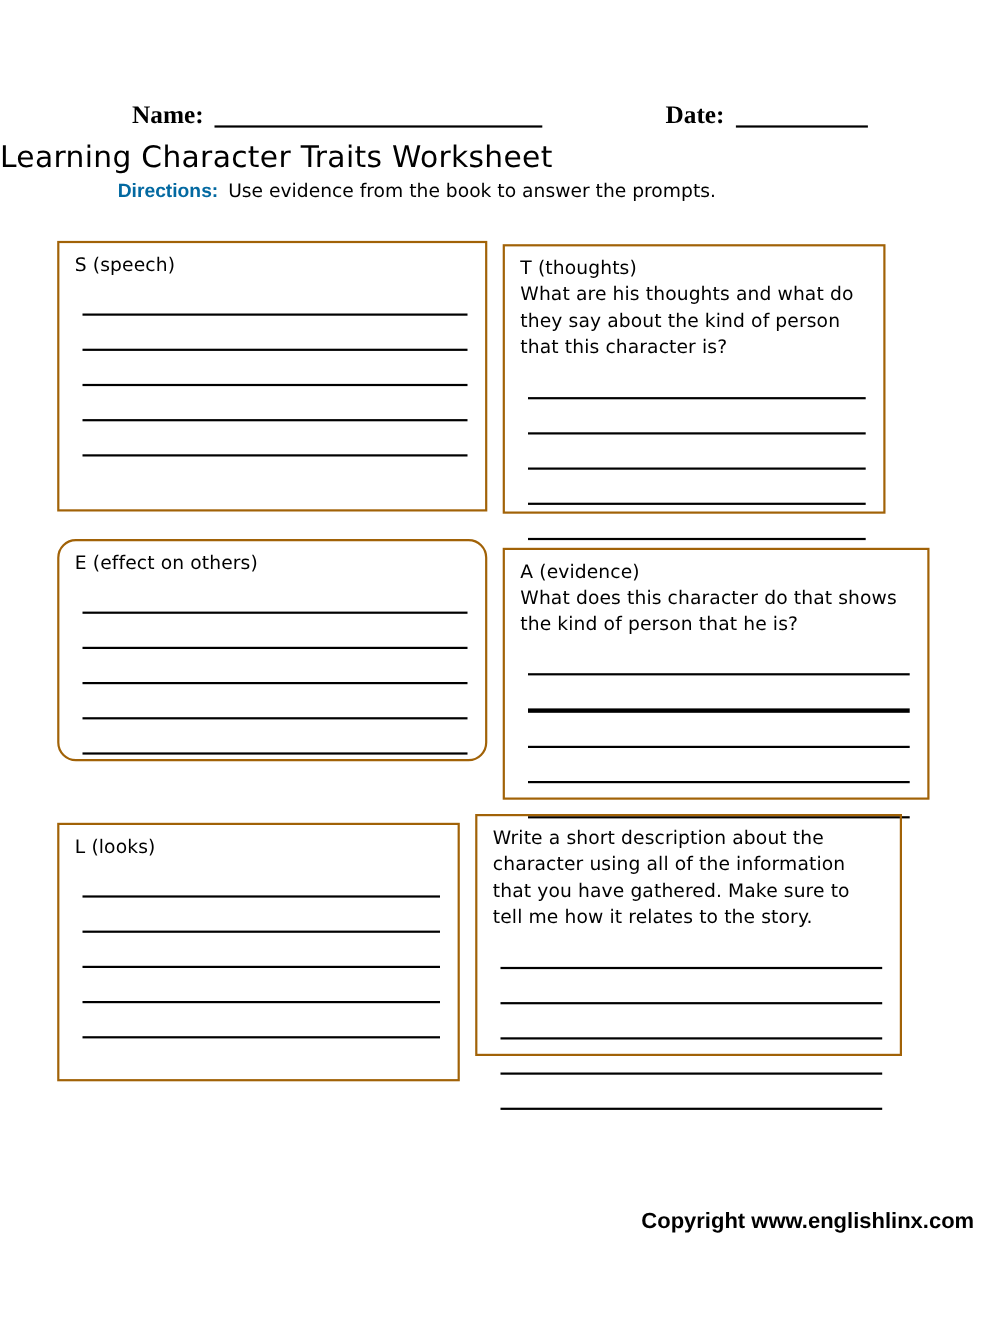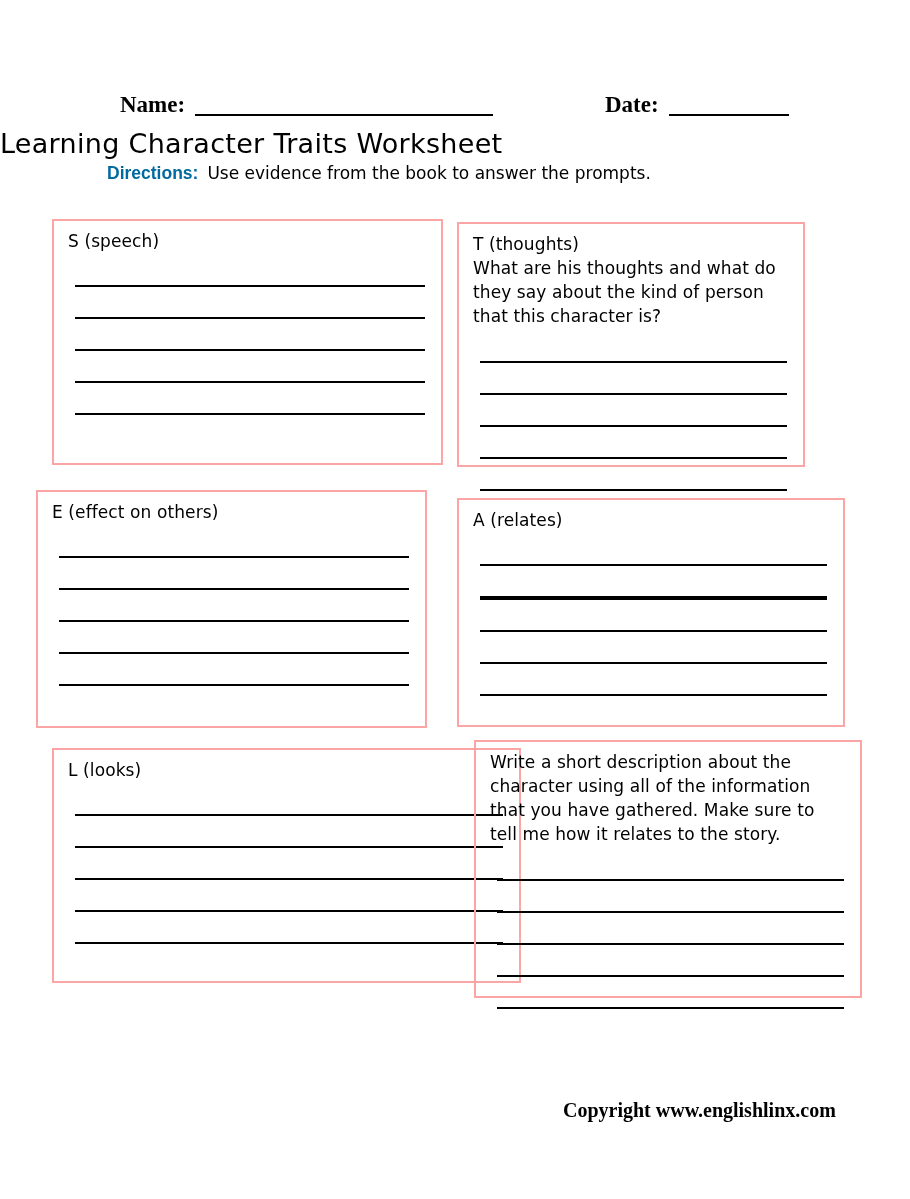--- a/index.html
+++ b/index.html
@@ -54,48 +54,48 @@
     font-family: "Liberation Sans", sans-serif;
     font-weight: bold;
     font-size: 17.5px;
     color: #0369a1;
   }
   .directions-text { font-size: 17px; }
 
   
   .wbox {
     position: absolute;
-    border: 2px solid #fca5a5;
+    border: 2px solid #a16207;
     box-sizing: border-box;
     padding: 8px 14px 2px 14px;
   }
   #box-speech   { left: 52px;  top: 219px; width: 391px; height: 246px; }
   #box-thoughts { left: 457px; top: 222px; width: 348px; height: 245px; }
-  #box-effect   { left: 36px;  top: 490px; width: 391px; height: 238px; }
+  #box-effect   { left: 52px;  top: 490px; width: 391px; height: 202px; border-radius: 17px; }
   #box-actions  { left: 457px; top: 498px; width: 388px; height: 229px; }
-  #box-looks    { left: 52px;  top: 748px; width: 469px; height: 235px; }
-  #box-summary  { left: 474px; top: 740px; width: 388px; height: 258px; }
+  #box-looks    { left: 52px;  top: 748px; width: 366px; height: 235px; }
+  #box-summary  { left: 432px; top: 740px; width: 388px; height: 220px; }
 
   .box-heading, .box-prompt {
     font-size: 17px;
     line-height: 1.42;
     letter-spacing: 0.1px;
   }
   .lines { margin: 2px 2px 0 7px; }
   .wline {
     height: 30px;
     border-bottom: 2px solid #000000;
   }
   .wline.bold { border-bottom-width: 4px; }
 
   
   .copyright {
     position: absolute;
-    left: 563px; top: 1099px;
-    font-family: Liberation Serif, serif;
+    left: 583px; top: 1099px;
+    font-family: Liberation Sans, sans-serif;
     font-weight: 600;
     font-size: 20px;
   }
 </style>
 </head>
 <body>
 
 <div class="page">
 
   <div class="field-row" id="date-row">
@@ -142,21 +142,22 @@
     <div class="lines">
         <div class="wline"></div>
         <div class="wline"></div>
         <div class="wline"></div>
         <div class="wline"></div>
         <div class="wline"></div>
       </div>
   </div>
 
   <div class="wbox" id="box-actions">
-    <div class="box-heading">A (relates)</div>
+    <div class="box-heading">A (evidence)</div>
+    <div class="box-prompt">What does this character do that shows the kind of person that he is?</div>
     <div class="lines">
         <div class="wline"></div>
         <div class="wline bold"></div>
         <div class="wline"></div>
         <div class="wline"></div>
         <div class="wline"></div>
       </div>
   </div>
 
   <div class="wbox" id="box-looks">

